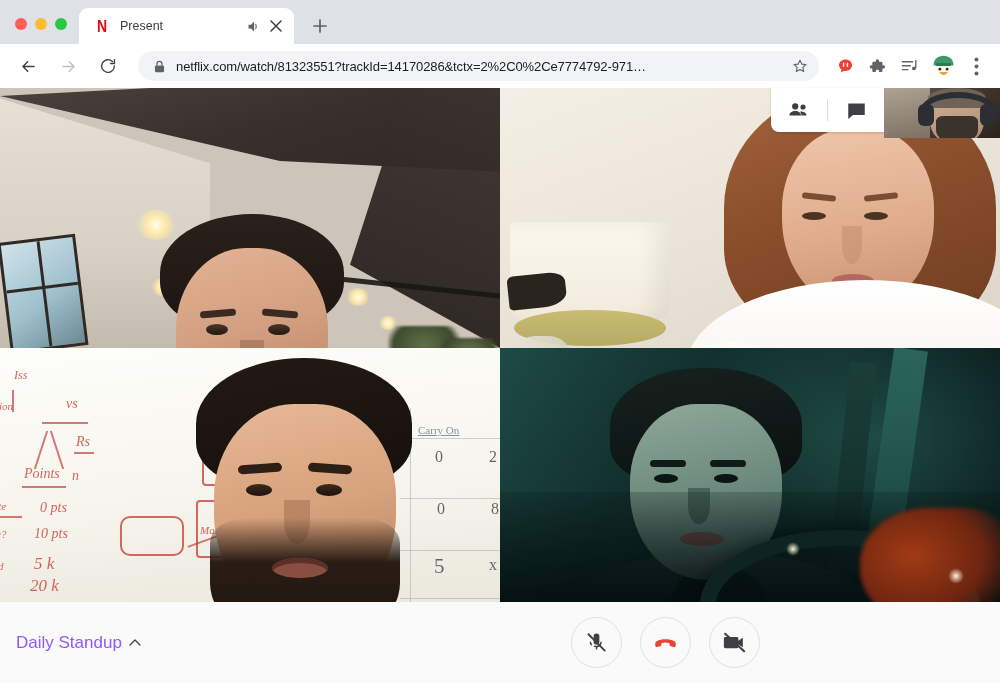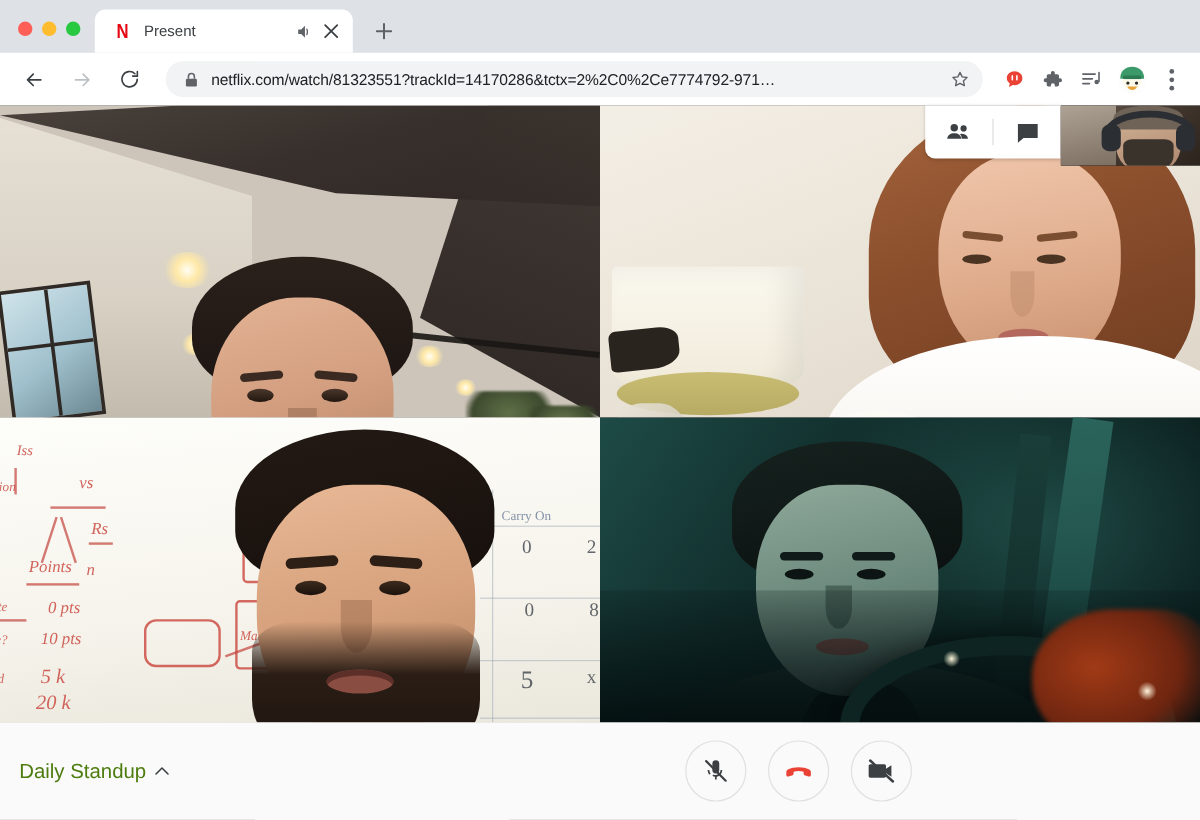--- a/index.html
+++ b/index.html
@@ -414,21 +414,21 @@
   
   .bottombar {
     position:absolute; left:0; bottom:0; width:1000px; height:81px;
     background:#fafafa;
     display:flex; align-items:center;
   }
   .bb-left {
     width:33%; padding-left:16px;
     display:flex; align-items:center; gap:7px;
   }
-  .meet-title { font-size:17px; color:#4d7c0f;text-align:center; }
+  .meet-title { font-size:17px; color:#8b5cf6;text-align:center; }
   .chev { width:12px; height:12px; display:flex; align-items:center; justify-content:center; }
   .bb-center {
     flex:1; display:flex; align-items:center; justify-content:center; gap:18px;
   }
   .ctl {
     width:51px; height:51px; border-radius:50%;
     border:1px solid #e0e0e0; background:#fafafa;
     display:flex; align-items:center; justify-content:center;
   }
   .bb-right {
@@ -634,21 +634,21 @@
         <div class="boxr" style="left:196px;top:152px;width:50px;height:58px;"></div>
         <div class="ink sm" style="left:200px;top:176px;">Main</div>
         <div class="vline" style="left:186px;top:188px;width:58px;height:2px;transform:rotate(-20deg);"></div>
 
         <div class="gline" style="left:410px;top:60px;width:1px;height:238px;"></div>
 
         <div class="gline" style="left:400px;top:90px;width:100px;height:1px;"></div>
         <div class="gline" style="left:400px;top:150px;width:100px;height:1px;"></div>
         <div class="gline" style="left:400px;top:202px;width:100px;height:1px;"></div>
         <div class="gline" style="left:400px;top:250px;width:100px;height:1px;"></div>
-        <div class="ink blue" style="left:418px;top:76px;font-size:11px;">Carry On</div>
+        <div class="ink blue" style="left:418px;top:76px;font-size:11px;text-decoration:underline;">Carry On</div>
         <div class="ink blue" style="left:486px;top:76px;font-size:11px;margin-left:40px;">Ne</div>
         <div class="ink blk" style="left:435px;top:100px;">0</div>
         <div class="ink blk" style="left:489px;top:100px;">2</div>
         <div class="ink blk" style="left:437px;top:152px;">0</div>
         <div class="ink blk" style="left:491px;top:152px;">8</div>
         <div class="ink blk" style="left:434px;top:206px;font-size:21px;">5</div>
         <div class="ink blk" style="left:489px;top:208px;">x</div>
 
         <div class="person">
 

